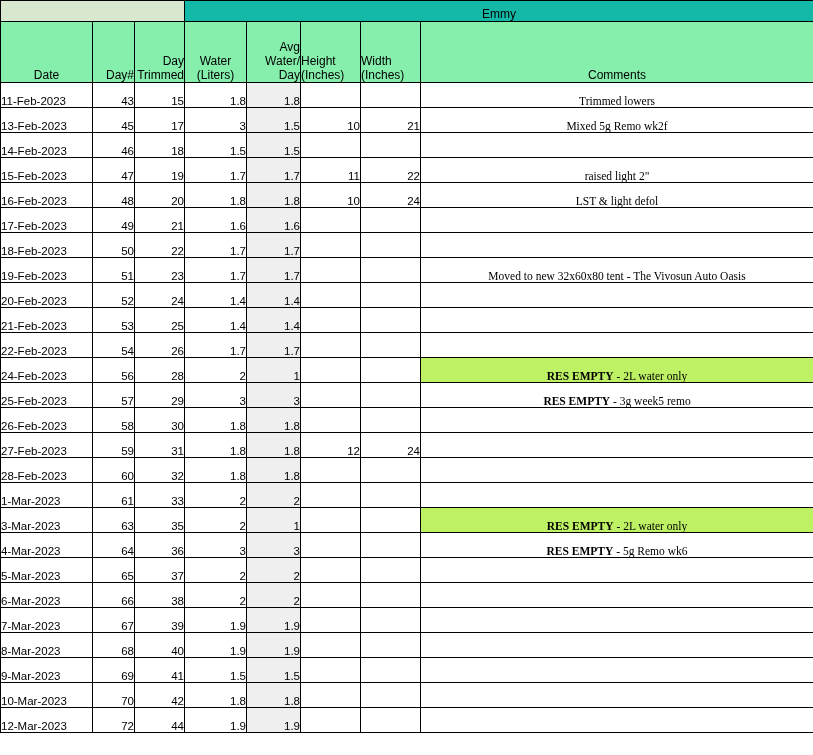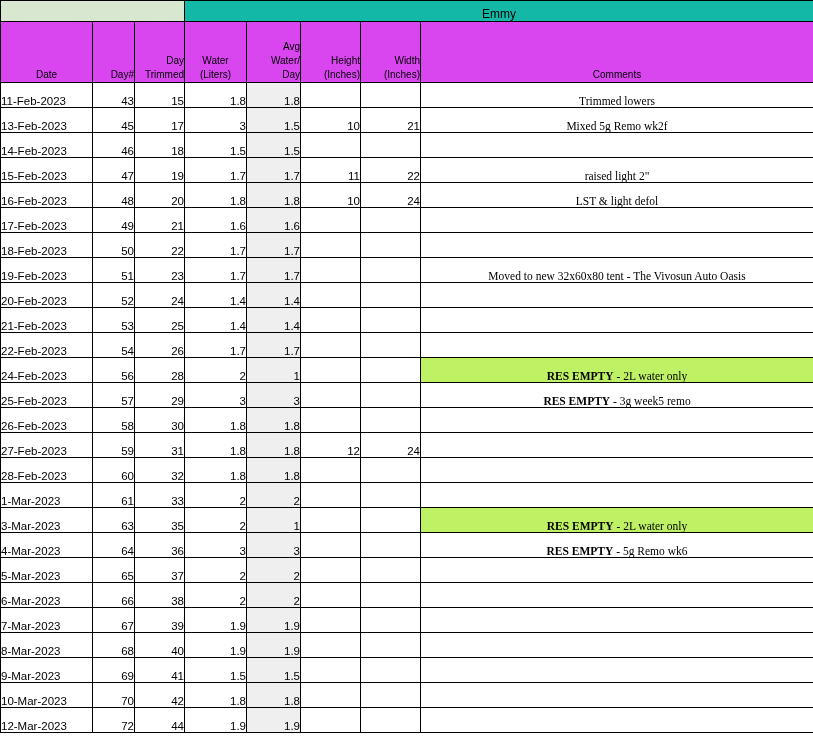--- a/index.html
+++ b/index.html
@@ -54,23 +54,23 @@
     text-align: center;
     vertical-align: middle;
     font-weight: bold;
     font-size: 12px;
     border: 1px solid #c9c9c9;
     border-bottom: 3px solid #000000;
   }
 
   
   tr.head-row th {
-    background: #d946ef;
+    background: #86efac;
     font-weight: bold;
-    font-size: 10px;
+    font-size: 12px;
     height: 60px;
     vertical-align: bottom;
     line-height: 14px;
     white-space: normal;
   }
   th.h-date {
     text-align: center;
     padding-left: 4px;
     border-top: 1px solid #c9c9c9;
     border-left: 1px solid #c9c9c9;
@@ -87,21 +87,21 @@
     text-align: center;
     border-left: 3px solid #000000;
     border-bottom: 1px solid #000;
   }
   th.h-avg {
     text-align: right;
     padding-right: 4px;
     border-bottom: 1px solid #000;
   }
   th.h-height, th.h-width {
-    text-align: right;
+    text-align: left;
     border-bottom: 1px solid #000;
   }
   th.h-comments {
     border-bottom: 1px solid #000;
     border-right: 1px solid #c9c9c9;
   }
 
   
   tr.data-row td { height: 24px; }
 

